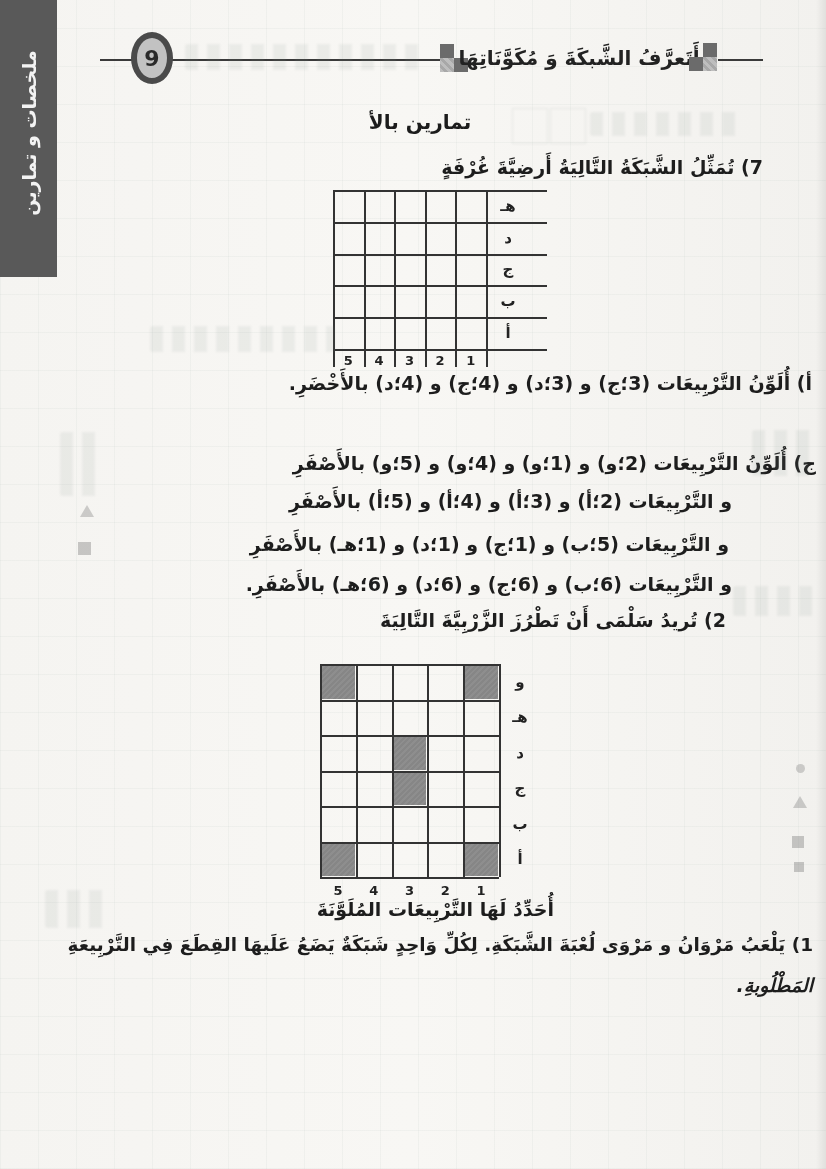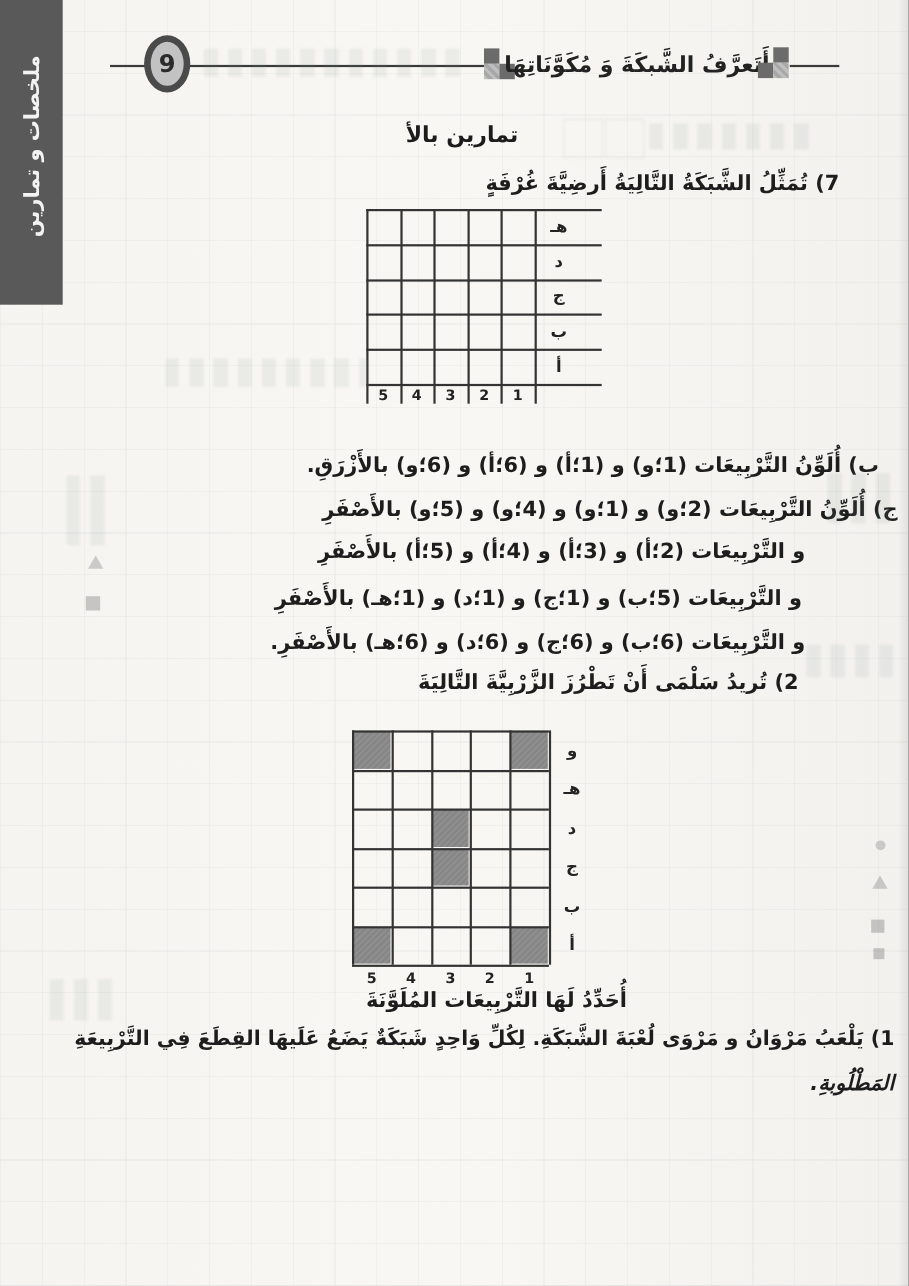--- a/index.html
+++ b/index.html
@@ -123,21 +123,21 @@
       <div class="glabel letter" style="left: 160px; top: 63.6px; width: 30px; height: 31.8px;">ج</div>
       <div class="glabel letter" style="left: 160px; top: 95.4px; width: 30px; height: 31.8px;">ب</div>
       <div class="glabel letter" style="left: 160px; top: 127.2px; width: 30px; height: 31.8px;">أ</div>
       <div class="glabel number" style="left: 0px; top: 162px; width: 30.6px; height: 16px;">5</div>
       <div class="glabel number" style="left: 30.6px; top: 162px; width: 30.6px; height: 16px;">4</div>
       <div class="glabel number" style="left: 61.2px; top: 162px; width: 30.6px; height: 16px;">3</div>
       <div class="glabel number" style="left: 91.8px; top: 162px; width: 30.6px; height: 16px;">2</div>
       <div class="glabel number" style="left: 122.4px; top: 162px; width: 30.6px; height: 16px;">1</div>
     </div>
 
-  <div class="tline" style="top:406px; right:27px;">ب) أُلَوِّنُ التَّرْبِيعَات (1؛و) و (1؛أ) و (6؛أ) و (6؛و) بالأَزْرَقِ.</div>
+  <div class="tline" style="top:366px; right:14px;">أ) أُلَوِّنُ التَّرْبِيعَات (3؛ج) و (3؛د) و (4؛ج) و (4؛د) بالأَخْضَرِ.</div>
   <div class="tline" style="top:446px; right:10px;">ج) أُلَوِّنُ التَّرْبِيعَات (2؛و) و (1؛و) و (4؛و) و (5؛و) بالأَصْفَرِ</div>
   <div class="tline" style="top:484px; right:94px;">و التَّرْبِيعَات (2؛أ) و (3؛أ) و (4؛أ) و (5؛أ) بالأَصْفَرِ</div>
   <div class="tline" style="top:527px; right:97px;">و التَّرْبِيعَات (5؛ب) و (1؛ج) و (1؛د) و (1؛هـ) بالأَصْفَرِ</div>
   <div class="tline" style="top:567px; right:94px;">و التَّرْبِيعَات (6؛ب) و (6؛ج) و (6؛د) و (6؛هـ) بالأَصْفَرِ.</div>
 
   <div class="tline" style="top:603px; right:100px;">2) تُريدُ سَلْمَى أَنْ تَطْرُزَ الزَّرْبِيَّةَ التَّالِيَةَ</div>
 
   <div class="grid" id="grid2" style="left:320px; top:664px; width:210px; height:236px;">
       <div class="gcell" style="left: 1px; top: 1px; width: 33.8px; height: 33.5px; background-color: rgb(142, 142, 142);"></div>
       <div class="gcell" style="left: 144.2px; top: 1px; width: 33.8px; height: 33.5px; background-color: rgb(142, 142, 142);"></div>
@@ -164,21 +164,21 @@
       <div class="glabel letter" style="left: 185px; top: 106.5px; width: 30px; height: 35.5px;">ج</div>
       <div class="glabel letter" style="left: 185px; top: 142px; width: 30px; height: 35.5px;">ب</div>
       <div class="glabel letter" style="left: 185px; top: 177.5px; width: 30px; height: 35.5px;">أ</div>
       <div class="glabel number" style="left: 0px; top: 218px; width: 35.8px; height: 16px;">5</div>
       <div class="glabel number" style="left: 35.8px; top: 218px; width: 35.8px; height: 16px;">4</div>
       <div class="glabel number" style="left: 71.6px; top: 218px; width: 35.8px; height: 16px;">3</div>
       <div class="glabel number" style="left: 107.4px; top: 218px; width: 35.8px; height: 16px;">2</div>
       <div class="glabel number" style="left: 143.2px; top: 218px; width: 35.8px; height: 16px;">1</div>
     </div>
 
-  <div class="tline caption" style="top:892px; right:256px;">أُحَدِّدُ لَهَا التَّرْبِيعَات المُلَوَّنَةَ</div>
+  <div class="tline caption" style="top:892px; right:272px;">أُحَدِّدُ لَهَا التَّرْبِيعَات المُلَوَّنَةَ</div>
 
   <div class="tline" style="top:928px; right:13px; font-size:18.5px;">1) يَلْعَبُ مَرْوَانُ و مَرْوَى لُعْبَةَ الشَّبَكَةِ. لِكُلِّ وَاحِدٍ شَبَكَةٌ يَضَعُ عَلَيهَا القِطَعَ فِي التَّرْبِيعَةِ</div>
   <div class="tline" style="top:968px; right:13px;font-style:italic;">المَطْلُوبةِ.</div>
 
   <div class="ghost blob" style="left:185px; top:44px;  width:235px; height:26px;"></div>
   <div class="ghost boxrow" style="left:512px; top:108px; width:34px;  height:34px;"></div>
   <div class="ghost boxrow" style="left:550px; top:108px; width:34px;  height:34px;"></div>
   <div class="ghost blob" style="left:590px; top:112px; width:150px; height:24px;"></div>
   <div class="ghost blob" style="left:150px; top:326px; width:185px; height:26px;"></div>
   <div class="ghost blob" style="left:752px; top:430px; width:60px;  height:46px;"></div>

